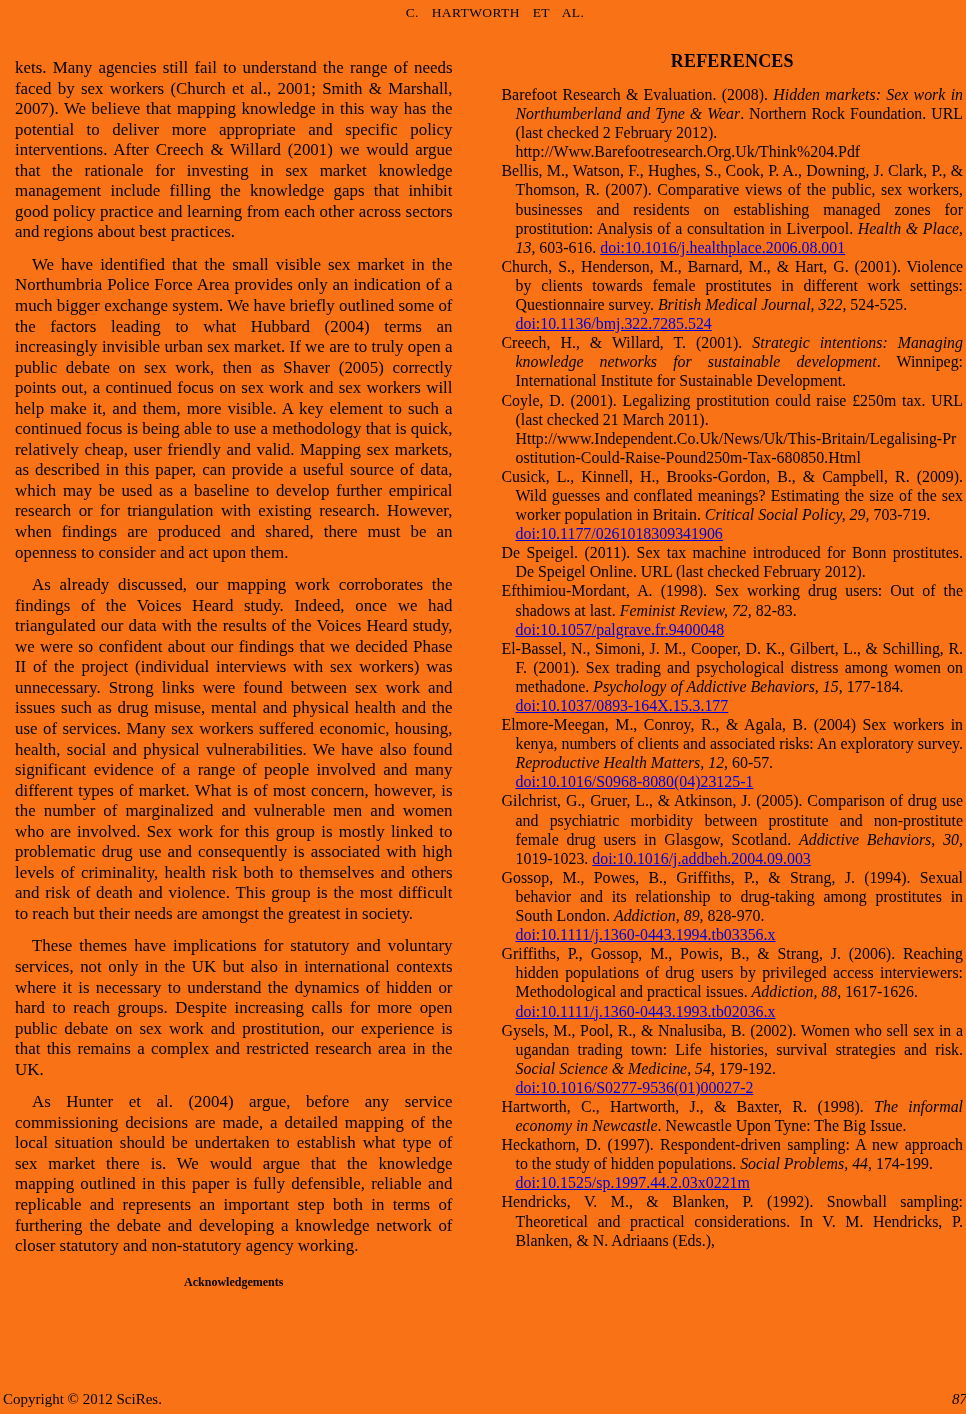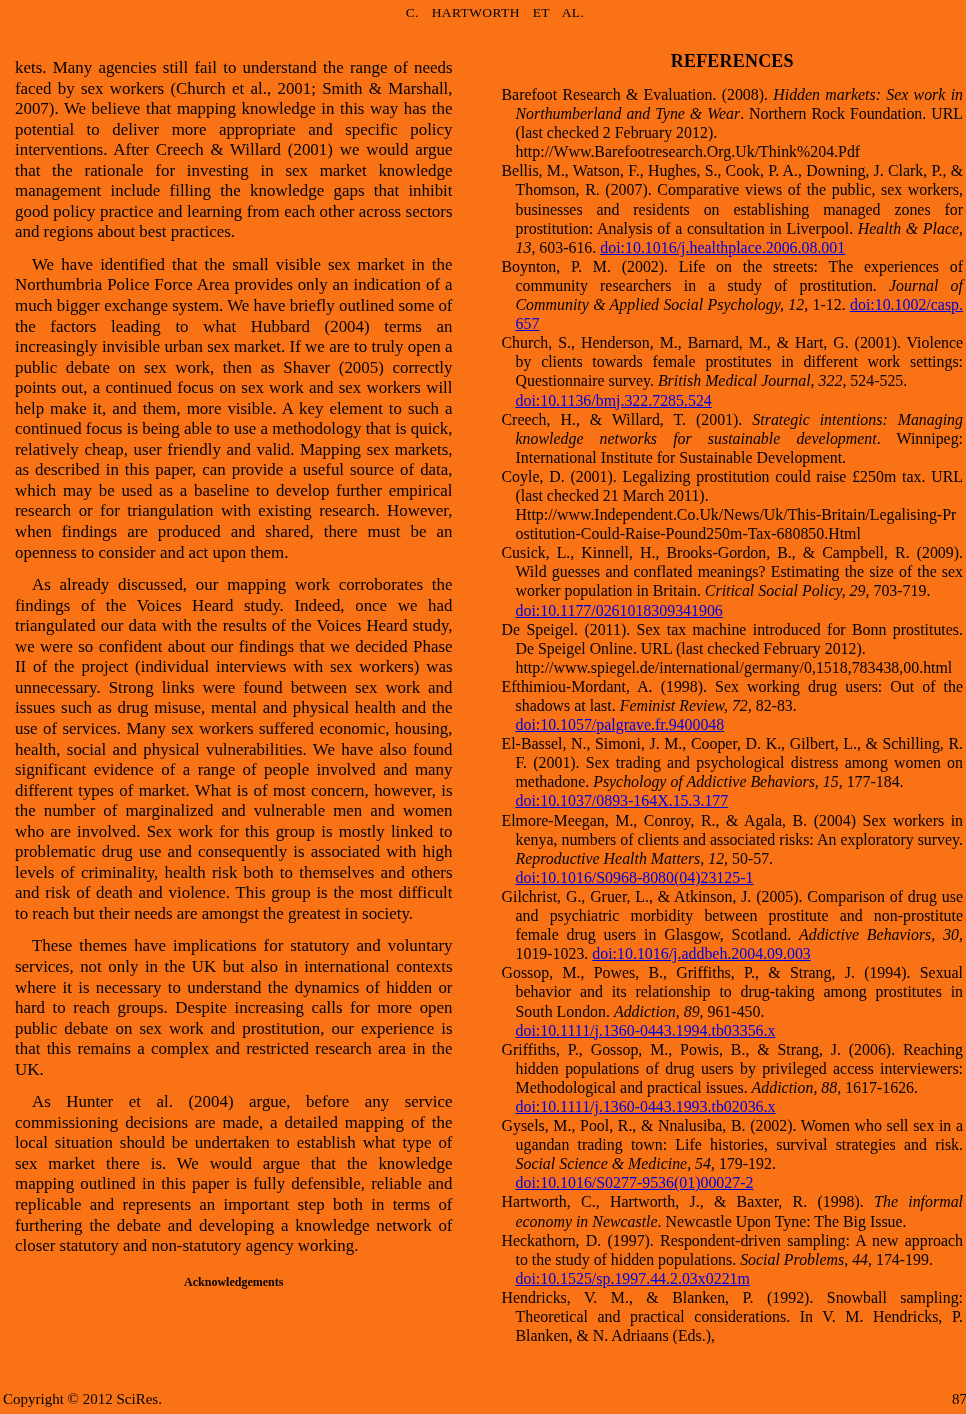--- a/index.html
+++ b/index.html
@@ -61,20 +61,21 @@
     cursor:pointer;
   }
   .ref-url { word-break:break-all; }
   .footer-left {
     position:absolute; left:3px; bottom:6px;
     font-size:15px;
   }
   .page-num {
     position:absolute; right:23px; bottom:6px;
     font-size:15px;
+    font-style:italic;
   }
 </style>
 </head>
 <body>
 
 <div class="page">
 
   <div class="running-head">C. HARTWORTH   ET   AL.</div>
 
   <div class="columns">
@@ -86,31 +87,30 @@
       <p>These themes have implications for statutory and voluntary services, not only in the UK but also in international contexts where it is necessary to understand the dynamics of hidden or hard to reach groups. Despite increasing calls for more open public debate on sex work and prostitution, our experience is that this remains a complex and restricted research area in the UK.</p>
       <p>As Hunter et al. (2004) argue, before any service commissioning decisions are made, a detailed mapping of the local situation should be undertaken to establish what type of sex market there is. We would argue that the knowledge mapping outlined in this paper is fully defensible, reliable and replicable and represents an important step both in terms of furthering the debate and developing a knowledge network of closer statutory and non-statutory agency working.</p>
       <div class="ack-heading">Acknowledgements</div>
     </div>
 
     <div class="col">
       <div class="ref-heading">REFERENCES</div>
       <div id="reference-list">
           <p class="ref"><span>Barefoot Research &amp; Evaluation. (2008). </span><i>Hidden markets: Sex work in Northumberland and Tyne &amp; Wear</i><span>. Northern Rock Foundation. URL (last checked 2 February 2012).</span><br><span class="ref-url">http://Www.Barefootresearch.Org.Uk/Think%204.Pdf</span></p>
           <p class="ref"><span>Bellis, M., Watson, F., Hughes, S., Cook, P. A., Downing, J. Clark, P., &amp; Thomson, R. (2007). Comparative views of the public, sex workers, businesses and residents on establishing managed zones for prostitution: Analysis of a consultation in Liverpool. </span><i>Health &amp; Place, 13,</i><span> 603-616. </span><a class="doi-link" href="#" style="color: rgb(0, 0, 221);">doi:10.1016/j.healthplace.2006.08.001</a></p>
-          <p class="ref"><span>Boynton, P. M. (2002). Life on the streets: The experiences of community researchers in a study of prostitution. </span><i>Journal of Community &amp; Applied Social Psychology, 12,</i><span> 1-12. </span><a class="doi-link" href="#" style="color: rgb(0, 0, 221);">doi:10.1002/casp.657</a></p>
           <p class="ref"><span>Church, S., Henderson, M., Barnard, M., &amp; Hart, G. (2001). Violence by clients towards female prostitutes in different work settings: Questionnaire survey. </span><i>British Medical Journal, 322,</i><span> 524-525.</span><br><a class="doi-link" href="#" style="color: rgb(0, 0, 221);">doi:10.1136/bmj.322.7285.524</a></p>
           <p class="ref"><span>Creech, H., &amp; Willard, T. (2001). </span><i>Strategic intentions: Managing knowledge networks for sustainable development</i><span>. Winnipeg: International Institute for Sustainable Development.</span></p>
           <p class="ref"><span>Coyle, D. (2001). Legalizing prostitution could raise £250m tax. URL (last checked 21 March 2011).</span><br><span class="ref-url">Http://www.Independent.Co.Uk/News/Uk/This-Britain/Legalising-Prostitution-Could-Raise-Pound250m-Tax-680850.Html</span></p>
           <p class="ref"><span>Cusick, L., Kinnell, H., Brooks-Gordon, B., &amp; Campbell, R. (2009). Wild guesses and conflated meanings? Estimating the size of the sex worker population in Britain. </span><i>Critical Social Policy, 29,</i><span> 703-719.</span><br><a class="doi-link" href="#" style="color: rgb(0, 0, 221);">doi:10.1177/0261018309341906</a></p>
-          <p class="ref"><span>De Speigel. (2011). Sex tax machine introduced for Bonn prostitutes. De Speigel Online. URL (last checked February 2012).</span><br><span class="ref-url">http://www.spiegel.de/international/germany/0,1518,783438,00.html</span></p>
+          <p class="ref"><span>De Speigel. (2011). Sex tax machine introduced for Bonn prostitutes. De Speigel Online. URL (last checked February 2012).</span><br></p>
           <p class="ref"><span>Efthimiou-Mordant, A. (1998). Sex working drug users: Out of the shadows at last. </span><i>Feminist Review, 72,</i><span> 82-83.</span><br><a class="doi-link" href="#" style="color: rgb(0, 0, 221);">doi:10.1057/palgrave.fr.9400048</a></p>
           <p class="ref"><span>El-Bassel, N., Simoni, J. M., Cooper, D. K., Gilbert, L., &amp; Schilling, R. F. (2001). Sex trading and psychological distress among women on methadone. </span><i>Psychology of Addictive Behaviors, 15,</i><span> 177-184.</span><br><a class="doi-link" href="#" style="color: rgb(0, 0, 221);">doi:10.1037/0893-164X.15.3.177</a></p>
-          <p class="ref"><span>Elmore-Meegan, M., Conroy, R., &amp; Agala, B. (2004) Sex workers in kenya, numbers of clients and associated risks: An exploratory survey. </span><i>Reproductive Health Matters, 12,</i><span> 50-57.</span><br><a class="doi-link" href="#" style="color: rgb(0, 0, 221);">doi:10.1016/S0968-8080(04)23125-1</a></p>
+          <p class="ref"><span>Elmore-Meegan, M., Conroy, R., &amp; Agala, B. (2004) Sex workers in kenya, numbers of clients and associated risks: An exploratory survey. </span><i>Reproductive Health Matters, 12,</i><span> 60-57.</span><br><a class="doi-link" href="#" style="color: rgb(0, 0, 221);">doi:10.1016/S0968-8080(04)23125-1</a></p>
           <p class="ref"><span>Gilchrist, G., Gruer, L., &amp; Atkinson, J. (2005). Comparison of drug use and psychiatric morbidity between prostitute and non-prostitute female drug users in Glasgow, Scotland. </span><i>Addictive Behaviors, 30,</i><span> 1019-1023. </span><a class="doi-link" href="#" style="color: rgb(0, 0, 221);">doi:10.1016/j.addbeh.2004.09.003</a></p>
-          <p class="ref"><span>Gossop, M., Powes, B., Griffiths, P., &amp; Strang, J. (1994). Sexual behavior and its relationship to drug-taking among prostitutes in South London. </span><i>Addiction, 89,</i><span> 961-450.</span><br><a class="doi-link" href="#" style="color: rgb(0, 0, 221);">doi:10.1111/j.1360-0443.1994.tb03356.x</a></p>
+          <p class="ref"><span>Gossop, M., Powes, B., Griffiths, P., &amp; Strang, J. (1994). Sexual behavior and its relationship to drug-taking among prostitutes in South London. </span><i>Addiction, 89,</i><span> 828-970.</span><br><a class="doi-link" href="#" style="color: rgb(0, 0, 221);">doi:10.1111/j.1360-0443.1994.tb03356.x</a></p>
           <p class="ref"><span>Griffiths, P., Gossop, M., Powis, B., &amp; Strang, J. (2006). Reaching hidden populations of drug users by privileged access interviewers: Methodological and practical issues. </span><i>Addiction, 88,</i><span> 1617-1626.</span><br><a class="doi-link" href="#" style="color: rgb(0, 0, 221);">doi:10.1111/j.1360-0443.1993.tb02036.x</a></p>
           <p class="ref"><span>Gysels, M., Pool, R., &amp; Nnalusiba, B. (2002). Women who sell sex in a ugandan trading town: Life histories, survival strategies and risk. </span><i>Social Science &amp; Medicine, 54,</i><span> 179-192.</span><br><a class="doi-link" href="#" style="color: rgb(0, 0, 221);">doi:10.1016/S0277-9536(01)00027-2</a></p>
           <p class="ref"><span>Hartworth, C., Hartworth, J., &amp; Baxter, R. (1998). </span><i>The informal economy in Newcastle</i><span>. Newcastle Upon Tyne: The Big Issue.</span></p>
           <p class="ref"><span>Heckathorn, D. (1997). Respondent-driven sampling: A new approach to the study of hidden populations. </span><i>Social Problems, 44,</i><span> 174-199.</span><br><a class="doi-link" href="#" style="color: rgb(0, 0, 221);">doi:10.1525/sp.1997.44.2.03x0221m</a></p>
           <p class="ref"><span>Hendricks, V. M., &amp; Blanken, P. (1992). Snowball sampling: Theoretical and practical considerations. In V. M. Hendricks, P. Blanken, &amp; N. Adriaans (Eds.), </span></p>
         </div>
     </div>
 
   </div>
 

